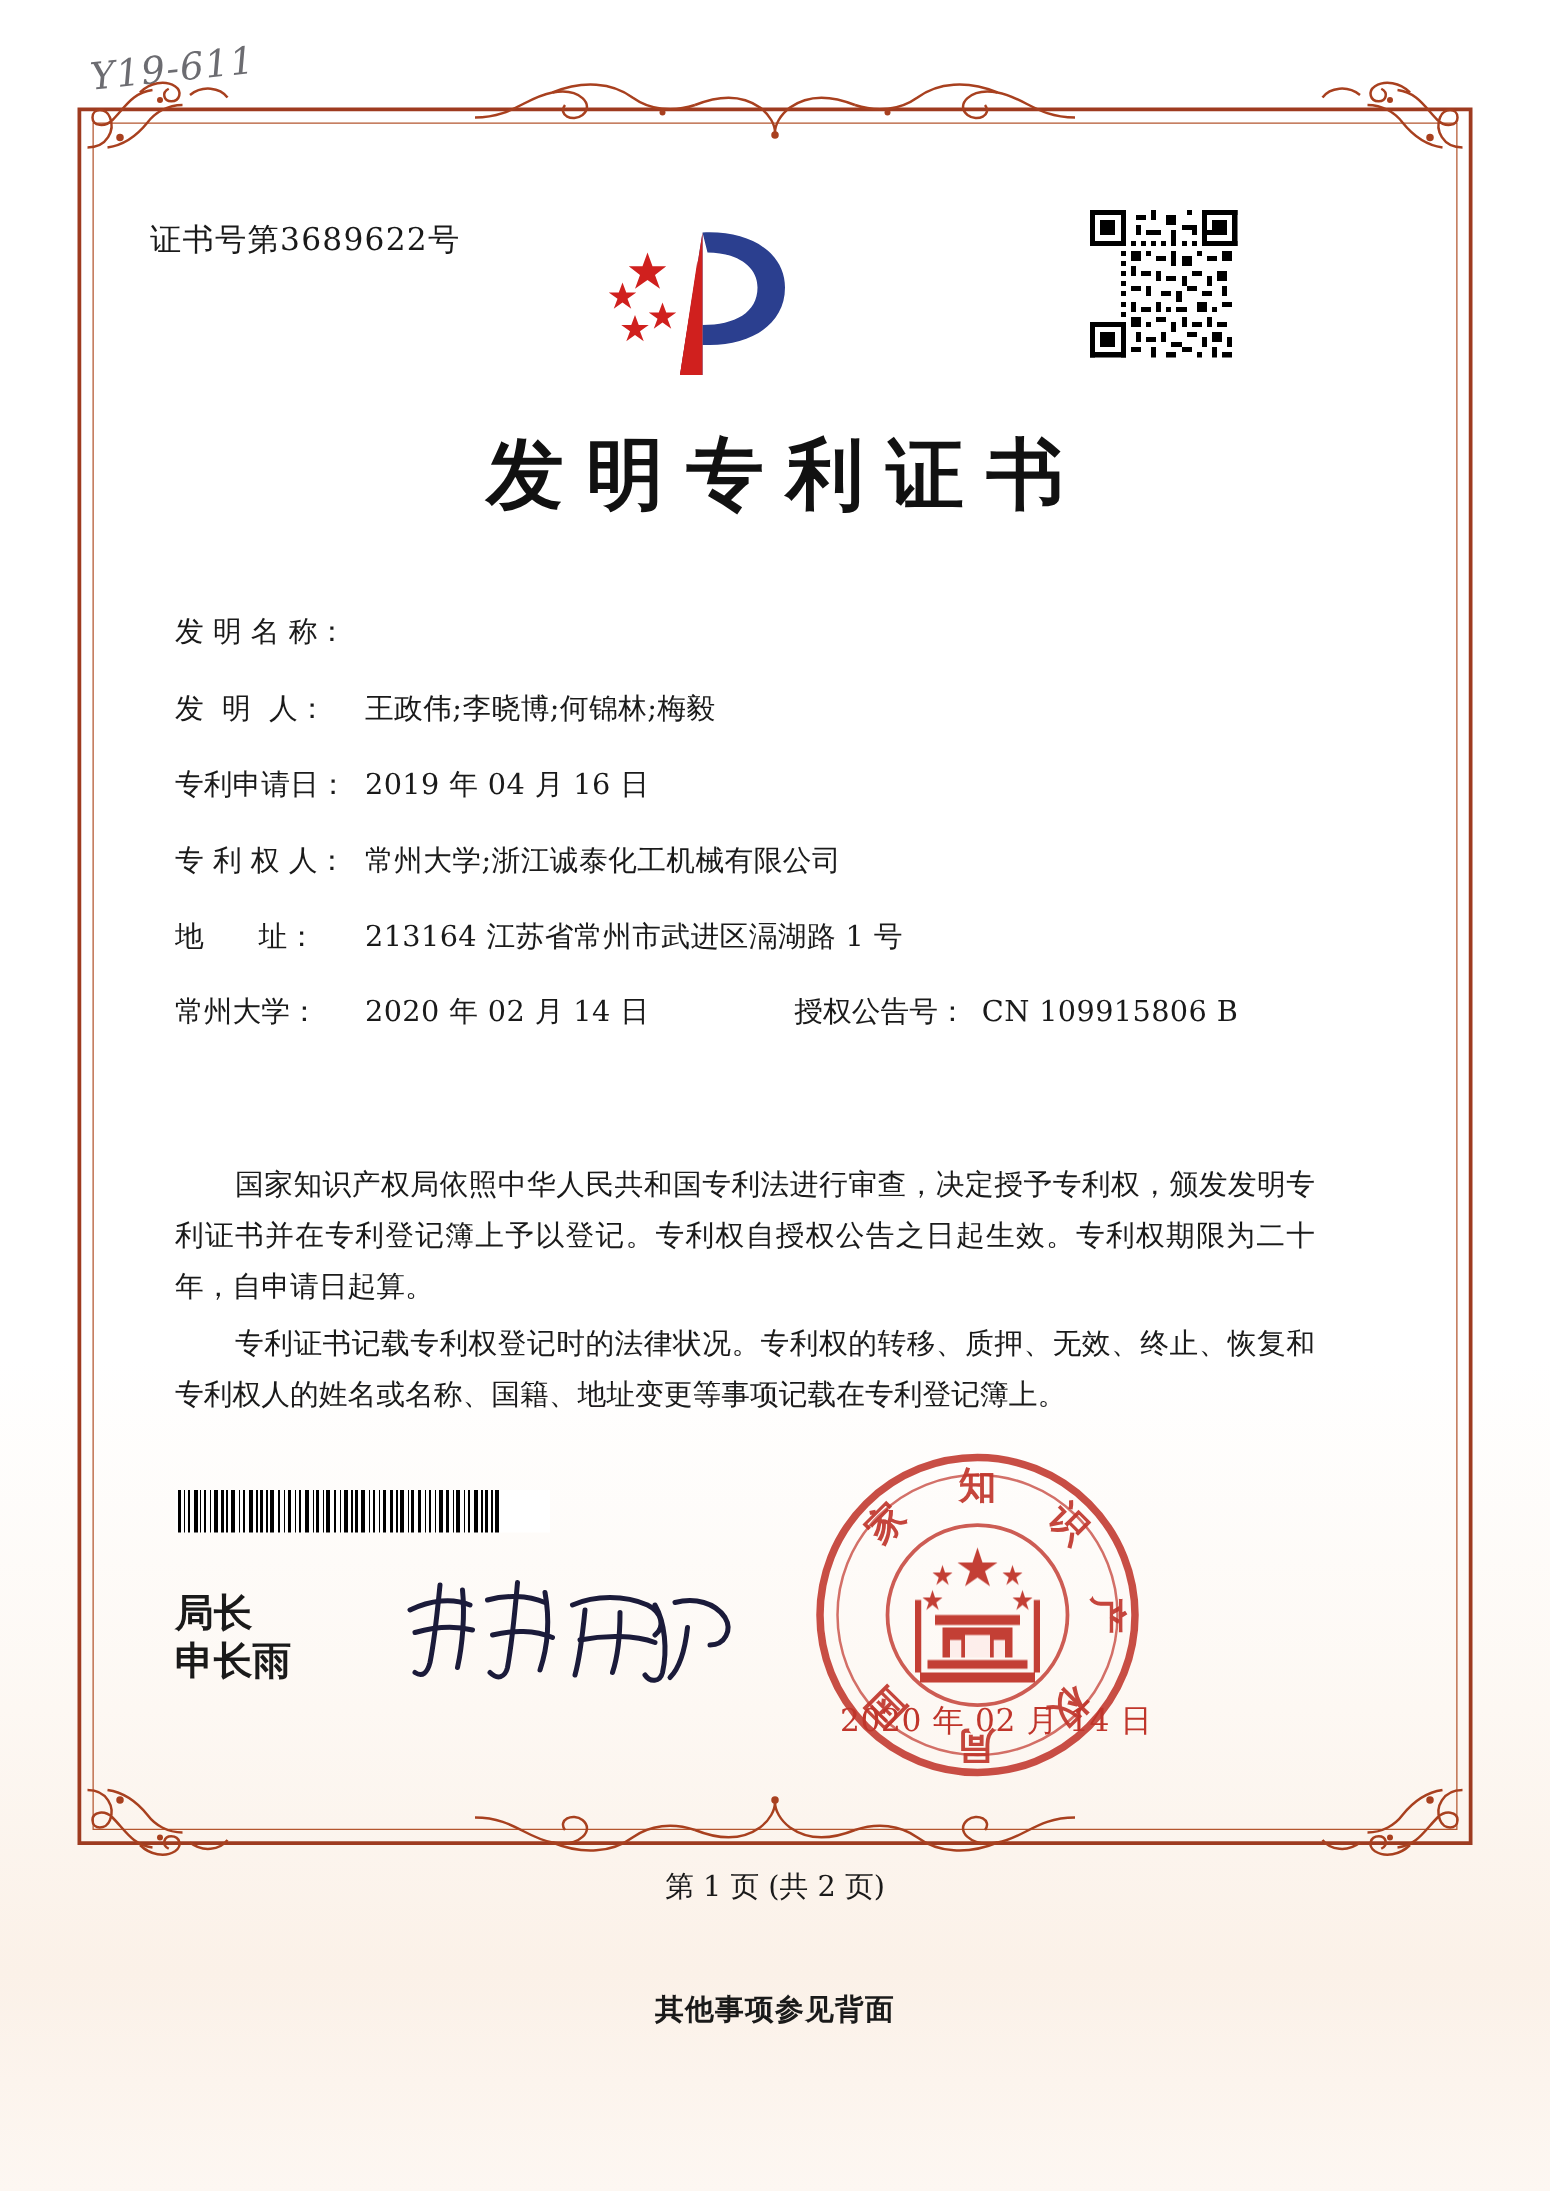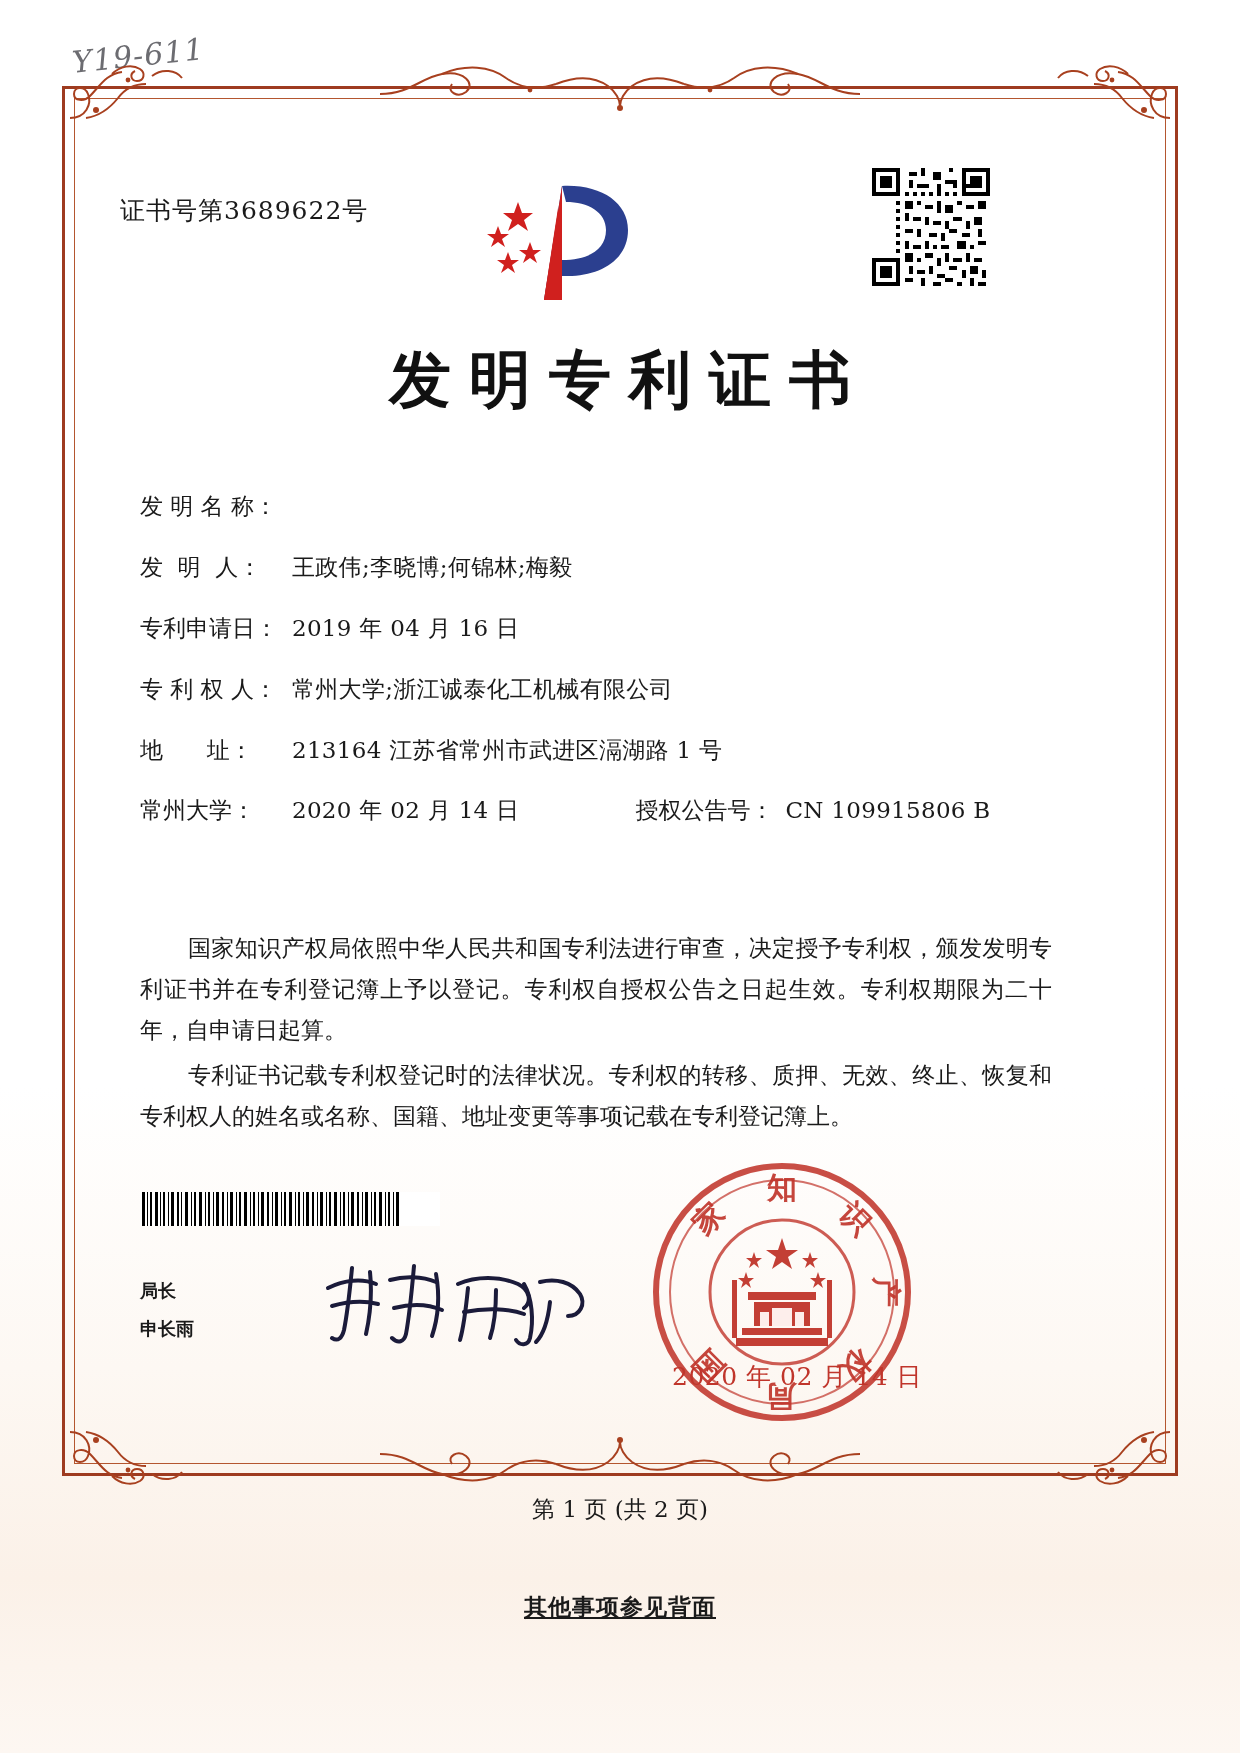--- a/index.html
+++ b/index.html
@@ -94,21 +94,21 @@
     height: 56px;
     color: #a8401f;
     transform: scaleY(-1);
   }
   .bottom-flourish svg { width: 100%; height: 100%; display: block; }
 
   
   .cert-no {
     position: absolute;
     left: 120px;
-    top: 194px;
+    top: 175px;
     font-size: 25px;
     letter-spacing: 1px;
     font-family: "DejaVu Serif", serif;
   }
 
   
   .emblem {
     position: absolute;
     left: 470px;
     top: 168px;
@@ -200,21 +200,21 @@
     width: 300px;
     height: 34px;
   }
   .barcode svg { width: 100%; height: 100%; display: block; }
 
   
   .sig-label {
     position: absolute;
     left: 140px;
     top: 1272px;
-    font-size: 18px;
+    font-size: 31px;
     font-family: "DejaVu Serif", serif;
     line-height: 38px;
     font-weight: 600;
   }
   .sig-hand {
     position: absolute;
     left: 318px;
     top: 1258px;
     width: 270px;
     height: 90px;
@@ -253,21 +253,20 @@
   }
   .footer-note {
     position: absolute;
     left: 0; right: 0;
     top: 1592px;
     text-align: center;
     font-size: 23px;
     font-weight: bold;
     font-family: "DejaVu Serif", serif;
     letter-spacing: 1px;
-    text-decoration: underline;
   }
 </style>
 </head>
 <body>
 
 <div class="page">
 
   <div class="archive-mark">Y19-611</div>
 
   <div class="frame-outer"></div>

